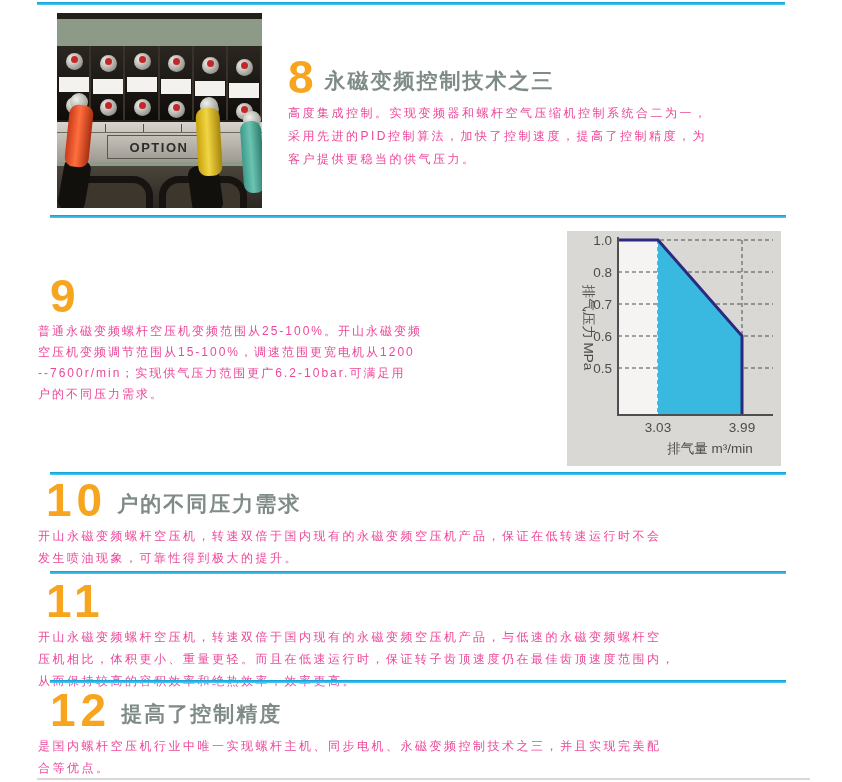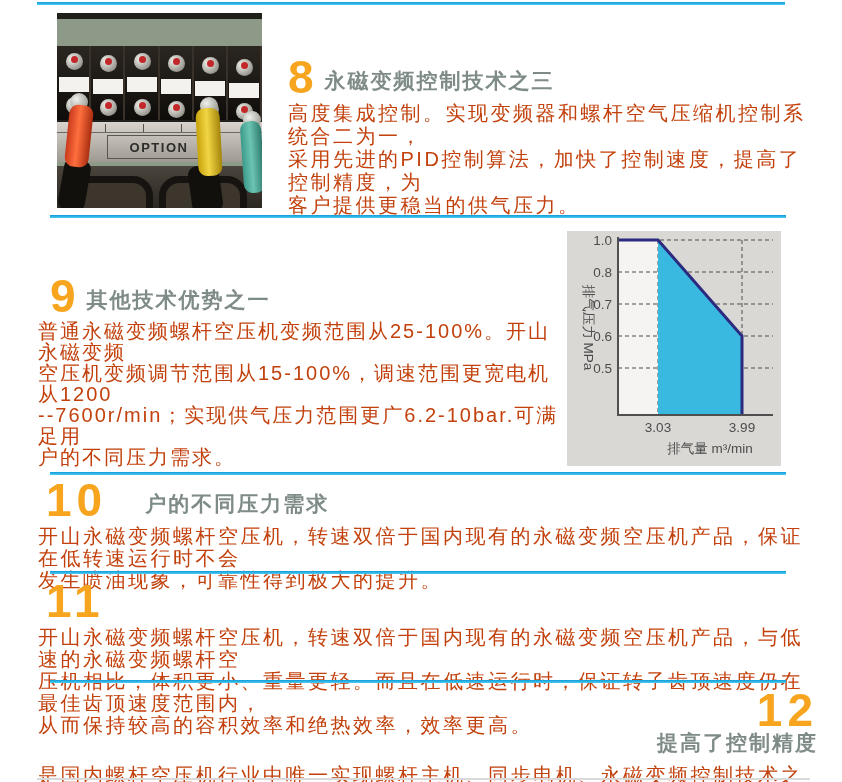--- a/index.html
+++ b/index.html
@@ -11,21 +11,21 @@
   .rule-2{left:50px;top:472px;width:736px;}
   .rule-3{left:50px;top:571px;width:736px;}
   .rule-4{left:50px;top:680px;width:736px;}
   .rule-bottom{position:absolute;left:37px;top:778px;width:773px;height:2px;background:#d9d9d9;}
 
   .sec{position:absolute;}
   .sec-head{display:flex;align-items:flex-end;}
   .num{color:#f7a51f;font-weight:bold;font-size:46px;line-height:0.78;letter-spacing:1px;}
   .num-wide{letter-spacing:5px;}
   .sec-title{color:#7e8b87;font-weight:bold;font-size:21px;letter-spacing:2px;margin-left:10px;margin-bottom:1px;}
-  .sec-body{margin:6px 0 0 0;color:#c2410c;font-size:20px;letter-spacing:2.5px;white-space:pre-line;}
+  .sec-body{margin:6px 0 0 0;color:#ec4899;font-size:12px;letter-spacing:2.5px;white-space:pre-line;}
   .sec8{left:288px;top:60px;width:534px;}
   .sec8 .sec-body{line-height:23px;}
   .sec9{left:38px;top:279px;width:530px;}
   .sec9 .sec-body{line-height:21px;letter-spacing:2px;}
   .sec10{left:38px;top:483px;width:780px;}
   .sec10 .sec-body{line-height:22px;}
   .sec11{left:38px;top:584px;width:784px;}
   .sec11 .sec-body{line-height:22px;}
   .sec12{left:38px;top:693px;width:780px;}
   .sec12 .sec-body{line-height:22px;}
@@ -159,21 +159,20 @@
     <p class="sec-body">高度集成控制。实现变频器和螺杆空气压缩机控制系统合二为一，
 采用先进的PID控制算法，加快了控制速度，提高了控制精度，为
 客户提供更稳当的供气压力。</p>
   </section>
 
   <div class="rule rule-1"></div>
 
   <section class="sec sec9">
     <div class="sec-head" style="margin-left:12px;">
       <span class="num">9</span>
-      <span class="sec-title">其他技术优势之一</span>
     </div>
     <p class="sec-body">普通永磁变频螺杆空压机变频范围从25-100%。开山永磁变频
 空压机变频调节范围从15-100%，调速范围更宽电机从1200
 --7600r/min；实现供气压力范围更广6.2-10bar.可满足用
 户的不同压力需求。</p>
   </section>
 
   <div class="chart">
     <svg id="chart-svg" width="214" height="235" viewBox="0 0 214 235">
         <rect x="52" y="9" width="39" height="175" fill="rgba(255,255,255,0.72)"></rect>
@@ -195,21 +194,21 @@
         <text x="91" y="201" text-anchor="middle" font-size="13.5" fill="#4c4c4c">3.03</text>
         <text x="175" y="201" text-anchor="middle" font-size="13.5" fill="#4c4c4c">3.99</text>
         <text x="143" y="222" text-anchor="middle" font-size="13.5" fill="#4c4c4c">排气量 m³/min</text>
         <text transform="translate(17,96.5) rotate(90)" text-anchor="middle" font-size="13.5" fill="#4c4c4c">排气压力 MPa</text>
       </svg>
   </div>
 
   <div class="rule rule-2"></div>
 
   <section class="sec sec10">
-    <div class="sec-head" style="margin-left:8px;gap:28px;">
+    <div class="sec-head" style="margin-left:8px;">
       <span class="num num-wide">10</span>
       <span class="sec-title">户的不同压力需求</span>
     </div>
     <p class="sec-body">开山永磁变频螺杆空压机，转速双倍于国内现有的永磁变频空压机产品，保证在低转速运行时不会
 发生喷油现象，可靠性得到极大的提升。</p>
   </section>
 
   <div class="rule rule-3"></div>
 
   <section class="sec sec11">
@@ -217,21 +216,21 @@
       <span class="num num-wide">11</span>
     </div>
     <p class="sec-body">开山永磁变频螺杆空压机，转速双倍于国内现有的永磁变频空压机产品，与低速的永磁变频螺杆空
 压机相比，体积更小、重量更轻。而且在低速运行时，保证转子齿顶速度仍在最佳齿顶速度范围内，
 从而保持较高的容积效率和绝热效率，效率更高。</p>
   </section>
 
   <div class="rule rule-4"></div>
 
   <section class="sec sec12">
-    <div class="sec-head" style="margin-left:12px;flex-direction:column;">
+    <div class="sec-head" style="margin-left:12px;">
       <span class="num num-wide">12</span>
       <span class="sec-title">提高了控制精度</span>
     </div>
     <p class="sec-body">是国内螺杆空压机行业中唯一实现螺杆主机、同步电机、永磁变频控制技术之三，并且实现完美配
 合等优点。</p>
   </section>
 
   <div class="rule-bottom"></div>
 
 </div>

